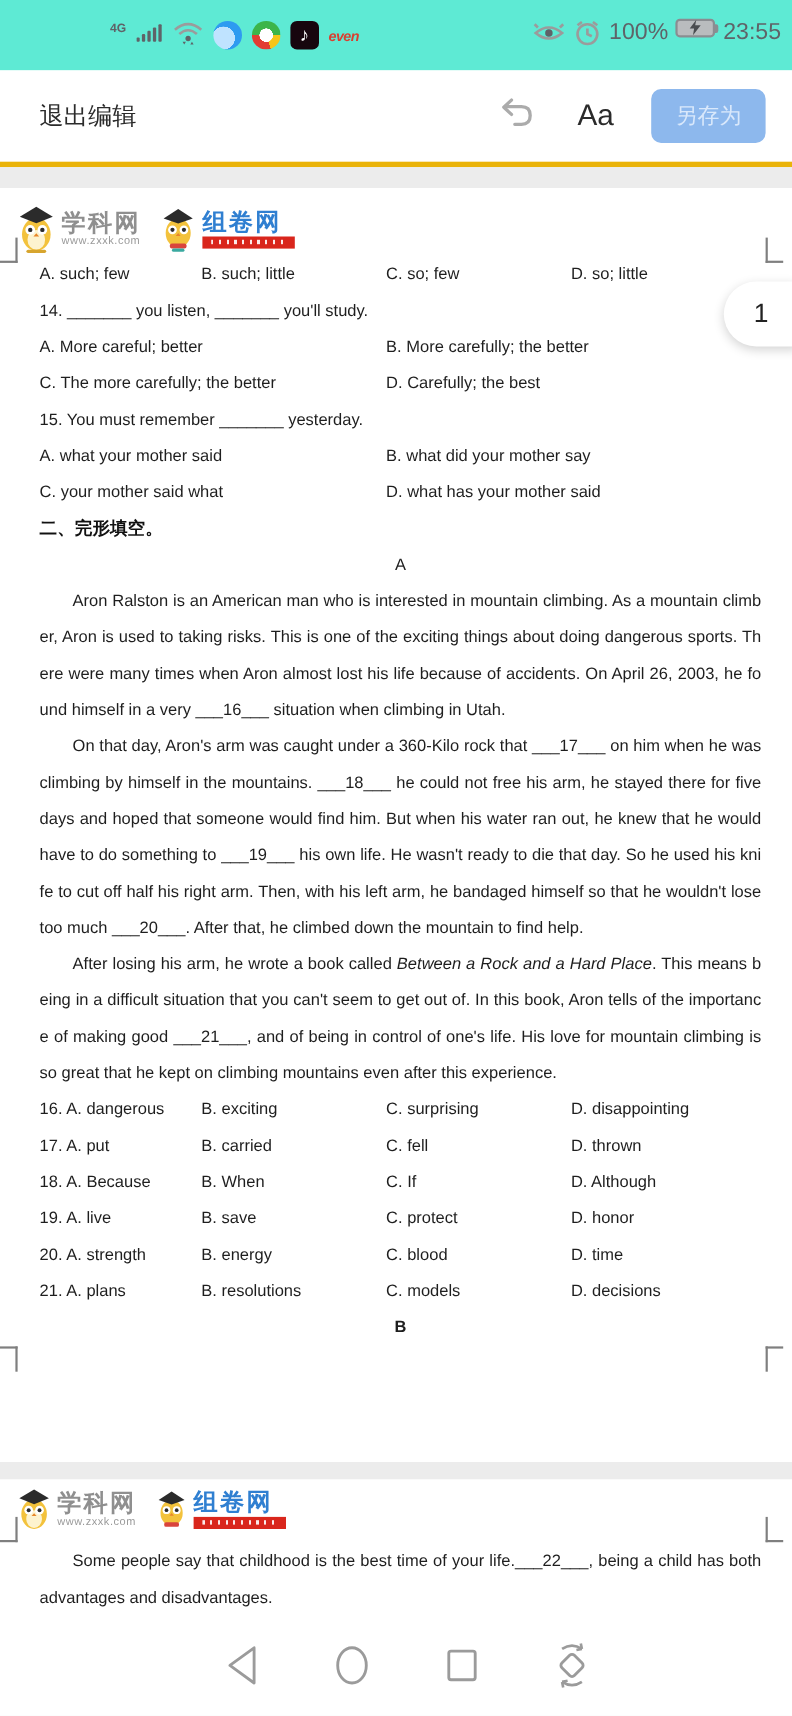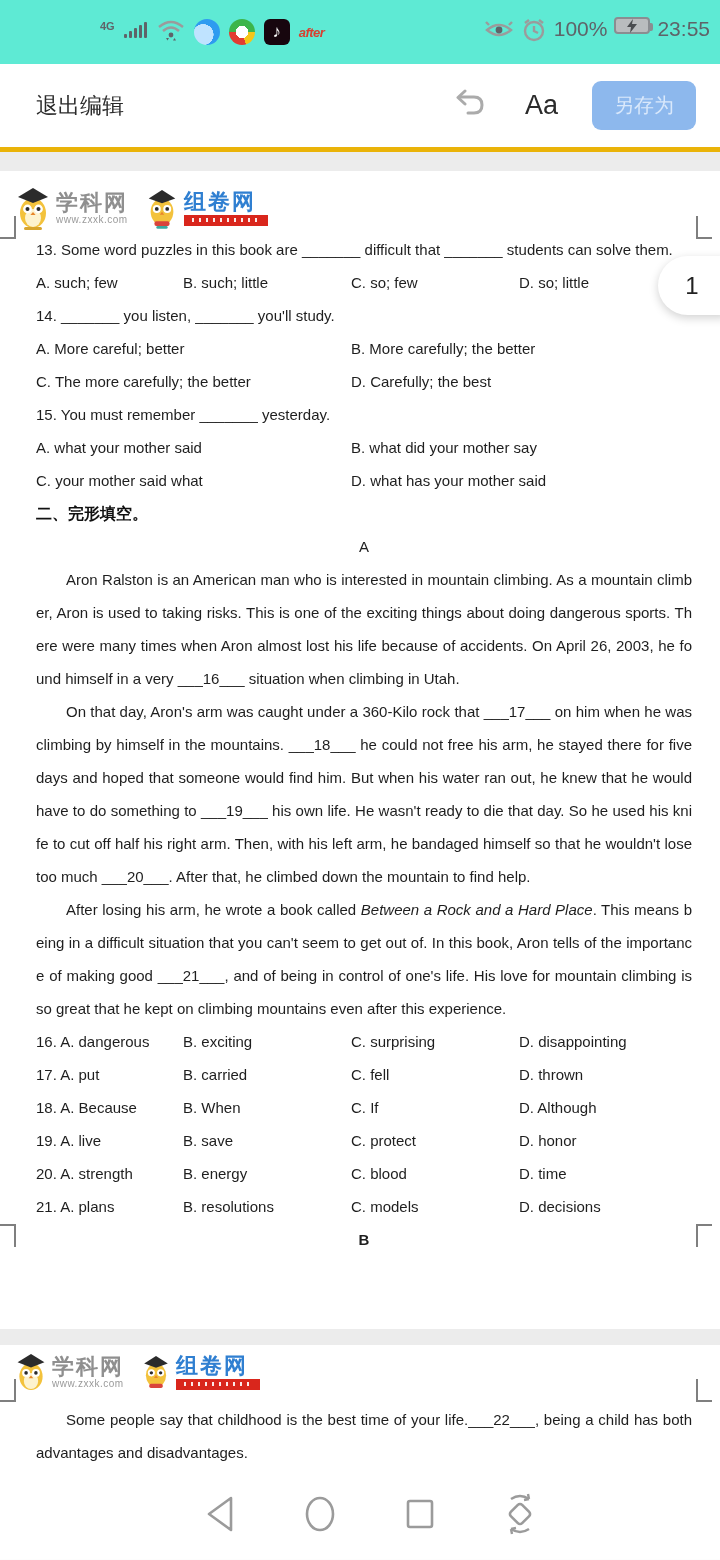--- a/index.html
+++ b/index.html
@@ -105,21 +105,21 @@
           <path class="st" d="M2 8 Q14 -2 26 8" stroke="#5f6368" fill="none" stroke-width="2.6"></path>
           <path class="st" d="M6 12 Q14 5 22 12" stroke="#5f6368" fill="none" stroke-width="2.6"></path>
           <circle cx="14" cy="16" r="2.4" fill="#5f6368"></circle>
           <path d="M9 19 l3 0 -1.5 2.5 z" fill="#5f6368"></path>
             <path d="M16 21.5 l3 0 -1.5 -2.5 z" fill="#5f6368"></path>
         </svg>
       </span>
       <span class="appicon ic-cloud"></span>
       <span class="appicon ic-360"></span>
       <span class="appicon ic-tiktok">♪</span>
-      <span class="ic-sina">after</span>
+      <span class="ic-sina">even</span>
     </div>
     <div class="sb-right">
       <span>
         <svg width="30" height="24" viewBox="0 0 30 24">
           <path class="st" d="M3 13 Q15 3 27 13 Q15 23 3 13 Z"></path>
           <circle cx="15" cy="13" r="3.4" fill="#5f6368"></circle>
           <path class="st" d="M5 8 L2 5"></path>
             <path class="st" d="M25 8 L28 5"></path>
         </svg>
       </span>
@@ -192,21 +192,20 @@
           <div class="logo-txt-main">组卷网</div>
           <div class="redbar"></div>
         </div>
       </div>
     </div>
 
     <div class="mark m-br2" style="left:0; top:45px;"></div>
     <div class="mark m-bl2" style="right:8px; top:45px;"></div>
 
     <div class="doc-content">
-      <div class="doc-line">13. Some word puzzles in this book are _______ difficult that _______ students can solve them.</div>
       <div class="grid4">
         <span>A. such; few</span>
         <span>B. such; little</span>
         <span>C. so; few</span>
         <span>D. so; little</span>
       </div>
       <div class="doc-line">14. _______ you listen, _______ you'll study.</div>
       <div class="grid2">
         <span>A. More careful; better</span>
         <span>B. More carefully; the better</span>

